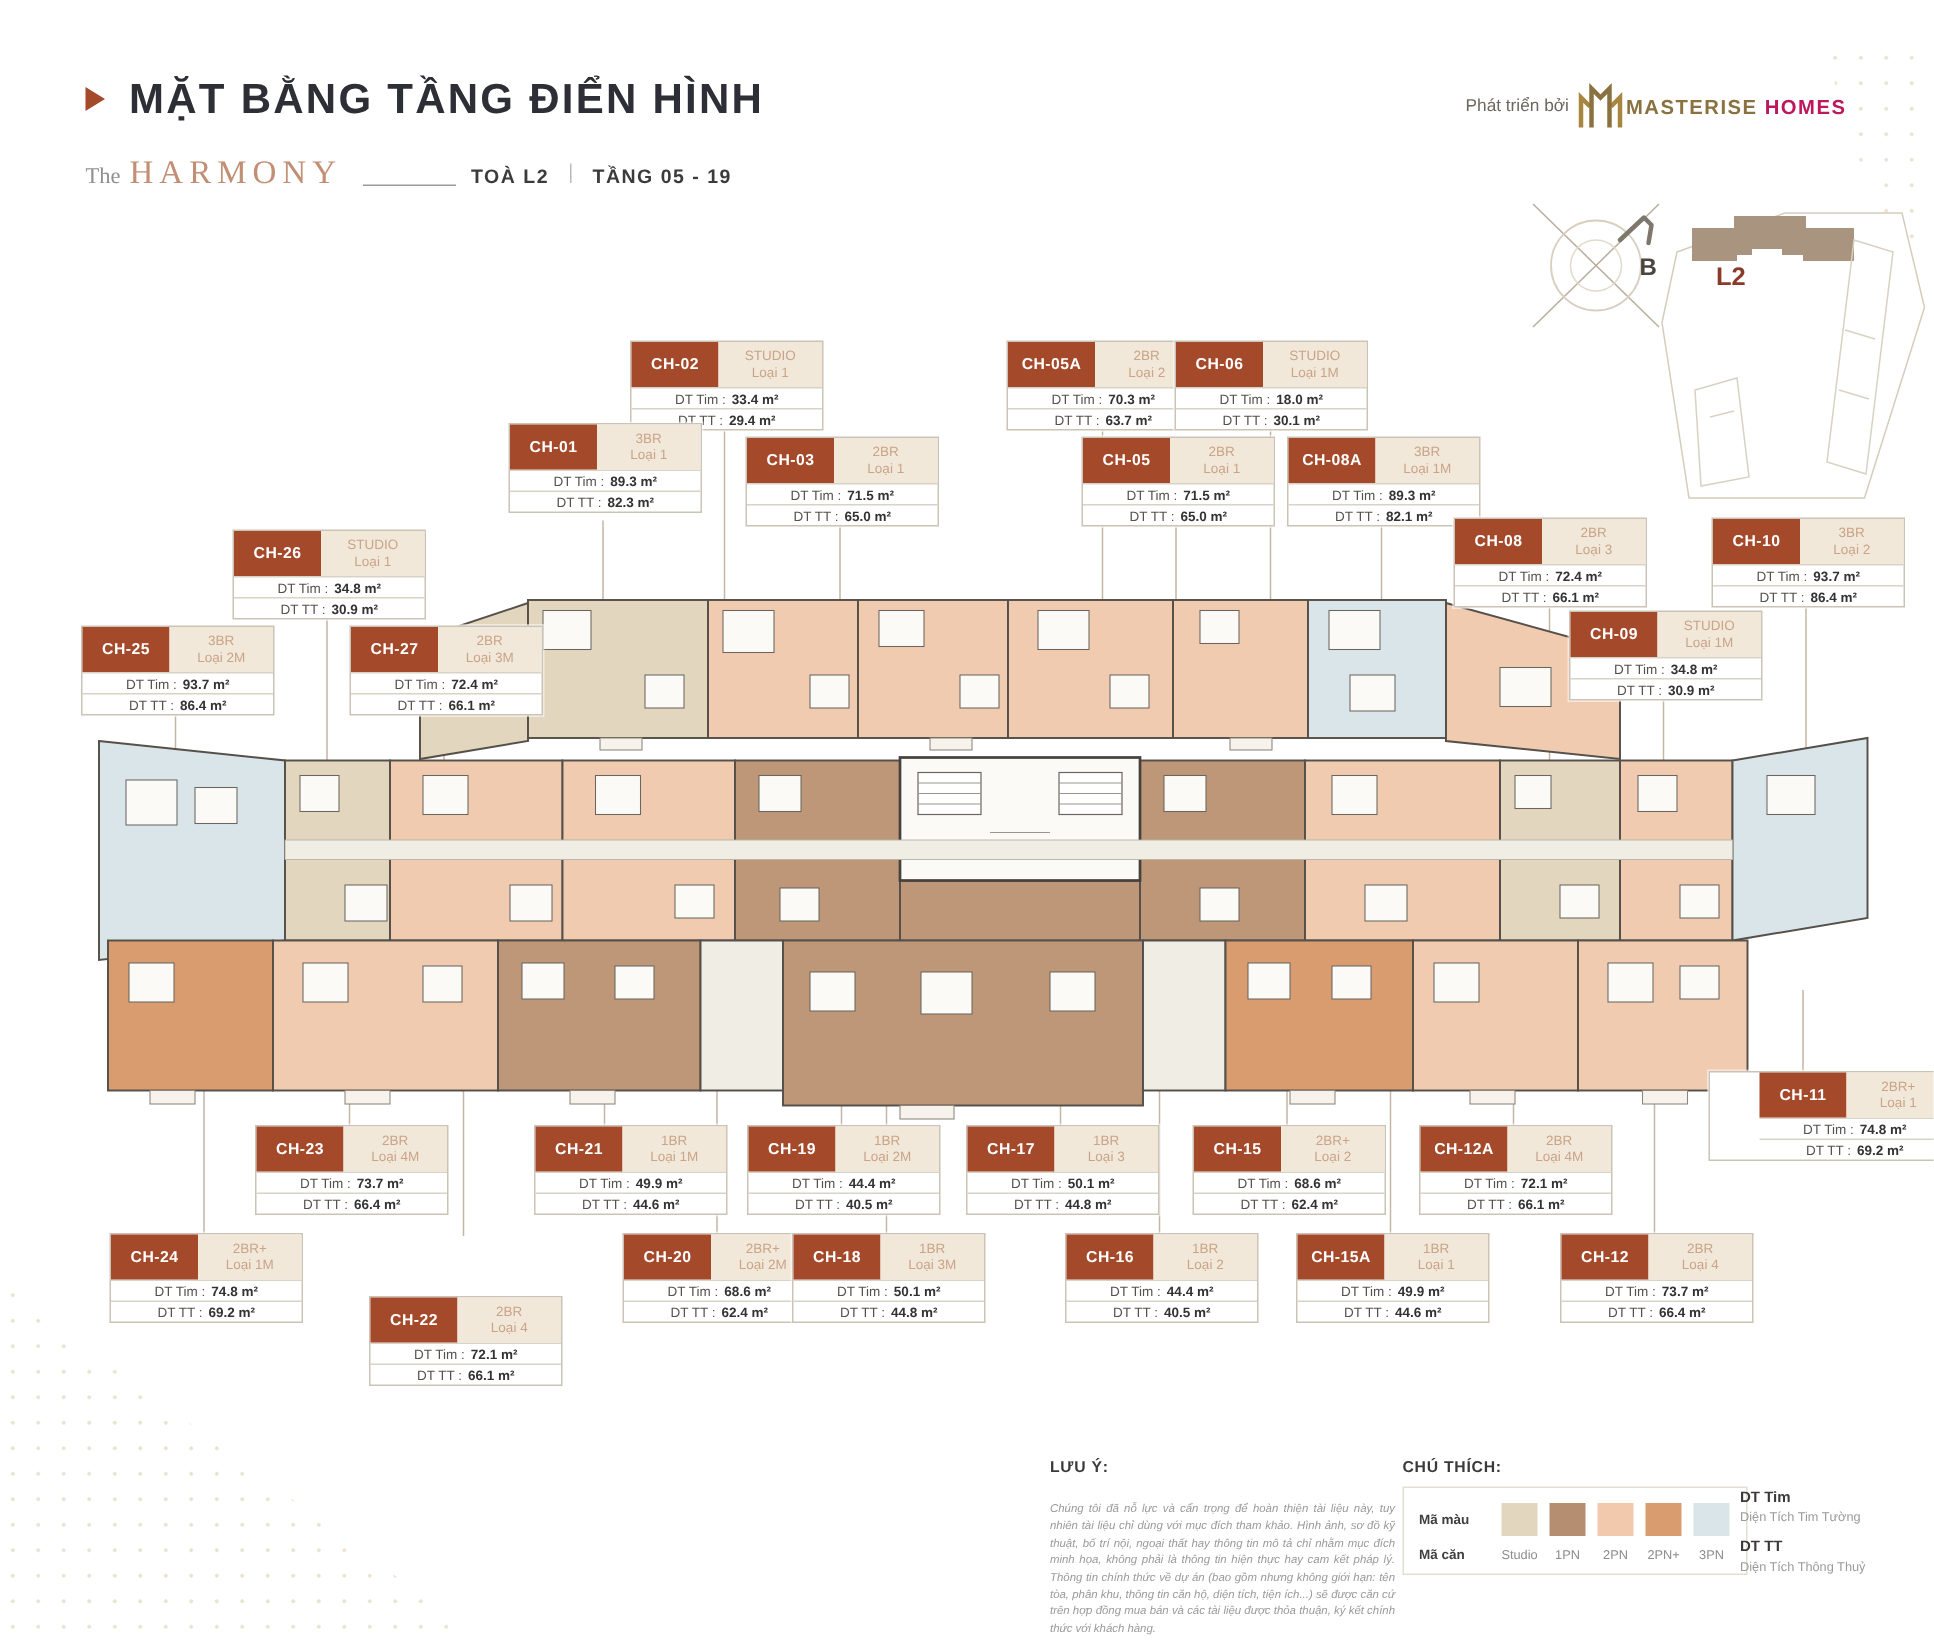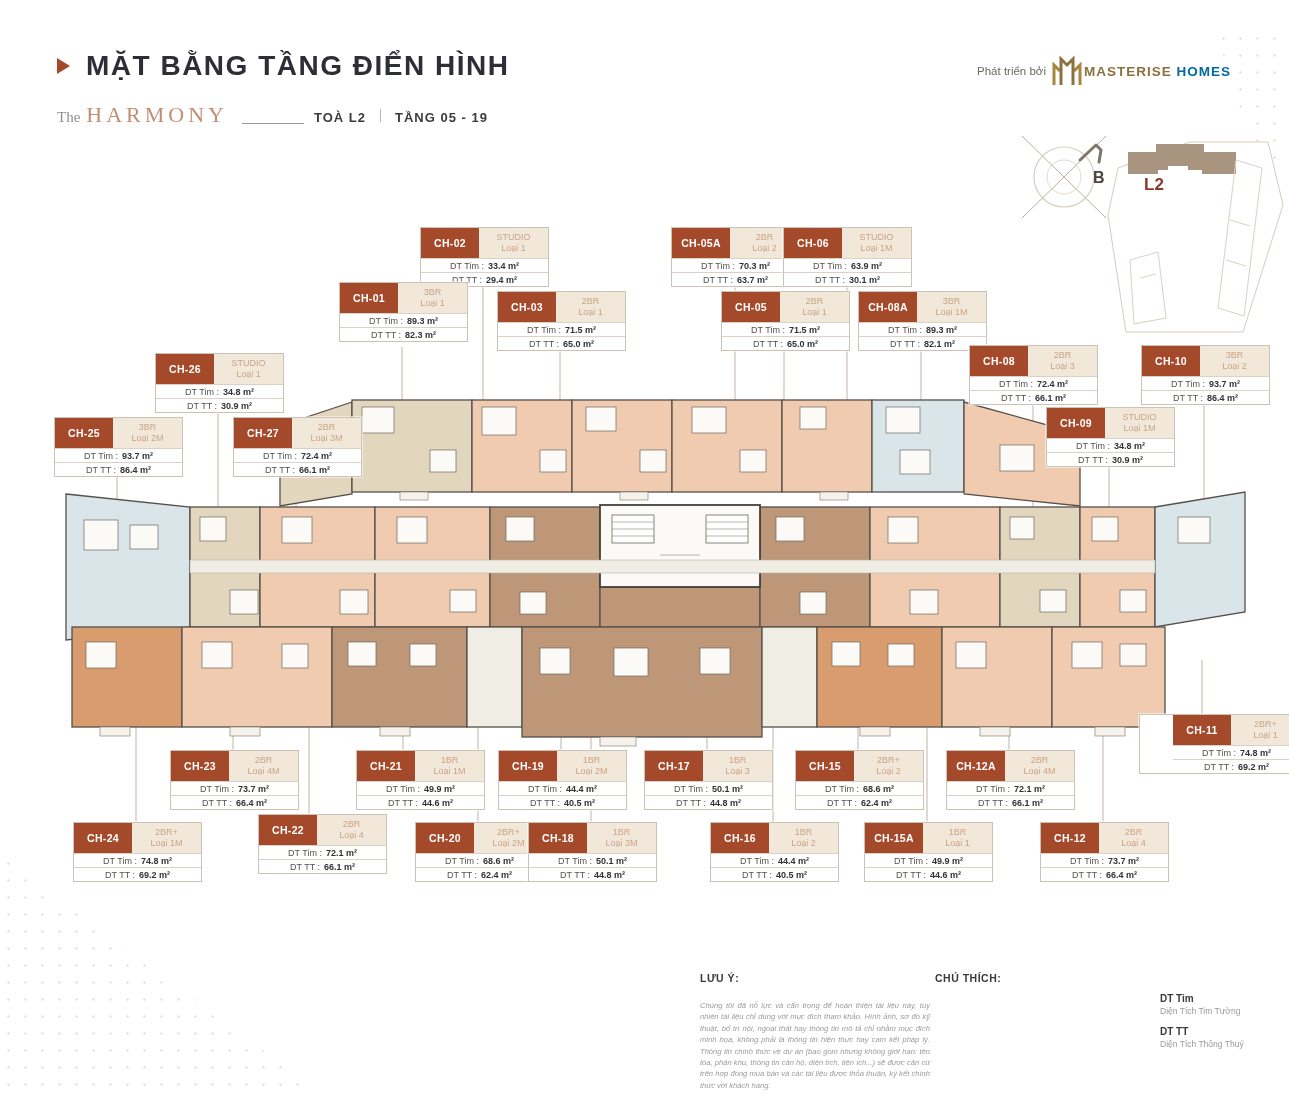--- a/index.html
+++ b/index.html
@@ -25,21 +25,21 @@
   .brand-pre{font-family:"Liberation Serif",serif;font-size:15px;color:#8F8F8F;margin-right:6px;}
   .brand-name{font-family:"Liberation Serif",serif;font-size:22px;color:#C28E74;letter-spacing:4px;}
   .brand-rule{width:62px;height:1px;background:#9A9A9A;margin:0 10px 4px 14px;align-self:flex-end;}
   .tower-label,.floor-label{font-size:13px;font-weight:bold;color:#3B3B3B;letter-spacing:1px;}
   .sub-sep{width:1px;height:13px;background:#B9B9B9;margin:0 14px;align-self:center;}
 
   .dev-row{position:absolute;right:58px;top:55px;display:flex;align-items:center;}
   .dev-pre{font-size:11.5px;color:#6B675F;margin-right:4px;}
   .dev-name{font-size:13.5px;font-weight:bold;letter-spacing:1px;}
   .dev-name .n1{color:#8A7240;}
-  .dev-name .n2{color:#0369a1;}
+  .dev-name .n2{color:#be185d;}
 
   
   .unit-card{
     position:absolute;width:127px;background:#FFFFFF;
     border:1px solid #CBC3B6;box-shadow:0 0 0 1px rgba(255,255,255,.5);
     font-size:9px;z-index:5;
   }
   .uc-head{display:flex;height:30px;}
   .uc-code{
     width:58px;background:#A5492B;color:#FFFFFF;font-weight:bold;font-size:10.5px;
@@ -54,21 +54,21 @@
     border-top:1px solid #D9D2C6;color:#55524E;
   }
   .uc-row .val{color:#333;font-weight:bold;}
   
   .u-CH02{left:420px;top:227px;} .u-CH05A{left:671px;top:227px;} .u-CH06{left:783px;top:227px;}
   .u-CH01{left:339px;top:282px;} .u-CH03{left:497px;top:291px;} .u-CH05{left:721px;top:291px;} .u-CH08A{left:858px;top:291px;}
   .u-CH26{left:155px;top:353px;} .u-CH08{left:969px;top:345px;} .u-CH10{left:1141px;top:345px;}
   .u-CH25{left:54px;top:417px;} .u-CH27{left:233px;top:417px;} .u-CH09{left:1046px;top:407px;}
   .u-CH23{left:170px;top:750px;} .u-CH21{left:356px;top:750px;} .u-CH19{left:498px;top:750px;}
   .u-CH17{left:644px;top:750px;} .u-CH15{left:795px;top:750px;} .u-CH12A{left:946px;top:750px;} .u-CH11{left:1139px;top:714px;padding-left:33px;}
-  .u-CH24{left:73px;top:822px;} .u-CH22{left:246px;top:814px;margin-left:12px;} .u-CH20{left:415px;top:822px;}
+  .u-CH24{left:73px;top:822px;} .u-CH22{left:246px;top:864px;} .u-CH20{left:415px;top:822px;}
   .u-CH18{left:528px;top:822px;} .u-CH16{left:710px;top:822px;} .u-CH15A{left:864px;top:822px;} .u-CH12{left:1040px;top:822px;}
 
   
   .plan-svg{position:absolute;left:0;top:0;z-index:1;}
 
   
   .notes{position:absolute;left:700px;top:972px;width:230px;}
   .notes-title{font-size:10.5px;font-weight:bold;color:#3A3A3A;letter-spacing:.5px;}
   .notes-body{margin-top:16px;font-size:7.6px;line-height:1.5;color:#9A9A9A;text-align:justify;font-style:italic;}
   .legend{position:absolute;left:935px;top:972px;}
@@ -332,21 +332,21 @@
     <div class="unit-card u-CH06">
       <div class="uc-head">
         <div class="uc-code">CH-06</div>
         <div class="uc-type">
           <span>STUDIO</span>
           <span>Loại 1M</span>
         </div>
       </div>
       <div class="uc-row">
         <span class="lbl">DT Tim :</span>
-        <span class="val">63.9 m²</span>
+        <span class="val">18.0 m²</span>
       </div>
       <div class="uc-row">
         <span class="lbl">DT TT :</span>
         <span class="val">30.1 m²</span>
       </div>
     </div>
     <div class="unit-card u-CH01">
       <div class="uc-head">
         <div class="uc-code">CH-01</div>
         <div class="uc-type">
@@ -756,20 +756,34 @@
     </div>
   </div>
 
 <div class="notes">
   <div class="notes-title">LƯU Ý:</div>
   <div class="notes-body">Chúng tôi đã nỗ lực và cẩn trọng để hoàn thiện tài liệu này, tuy nhiên tài liệu chỉ dùng với mục đích tham khảo. Hình ảnh, sơ đồ kỹ thuật, bố trí nội, ngoại thất hay thông tin mô tả chỉ nhằm mục đích minh họa, không phải là thông tin hiện thực hay cam kết pháp lý. Thông tin chính thức về dự án (bao gồm nhưng không giới hạn: tên tòa, phân khu, thông tin căn hộ, diện tích, tiện ích...) sẽ được căn cứ trên hợp đồng mua bán và các tài liệu được thỏa thuận, ký kết chính thức với khách hàng.</div>
 </div>
 
 <div class="legend">
   <div class="legend-title">CHÚ THÍCH:</div>
+  <div class="legend-box" id="legend-box">
+      <div class="legend-rowlabel">Mã màu</div>
+      <div class="legend-swatch" style="background: rgb(227, 214, 190);"></div>
+      <div class="legend-swatch" style="background: rgb(181, 142, 114);"></div>
+      <div class="legend-swatch" style="background: rgb(242, 201, 173);"></div>
+      <div class="legend-swatch" style="background: rgb(217, 156, 111);"></div>
+      <div class="legend-swatch" style="background: rgb(217, 229, 233);"></div>
+      <div class="legend-rowlabel">Mã căn</div>
+      <div class="legend-name">Studio</div>
+      <div class="legend-name">1PN</div>
+      <div class="legend-name">2PN</div>
+      <div class="legend-name">2PN+</div>
+      <div class="legend-name">3PN</div>
+    </div>
 </div>
 
 <div class="defs" id="defs">
     <div class="def-item">
       <div class="def-abbr">DT Tim</div>
       <div class="def-full">Diện Tích Tim Tường</div>
     </div>
     <div class="def-item">
       <div class="def-abbr">DT TT</div>
       <div class="def-full">Diện Tích Thông Thuỷ</div>

